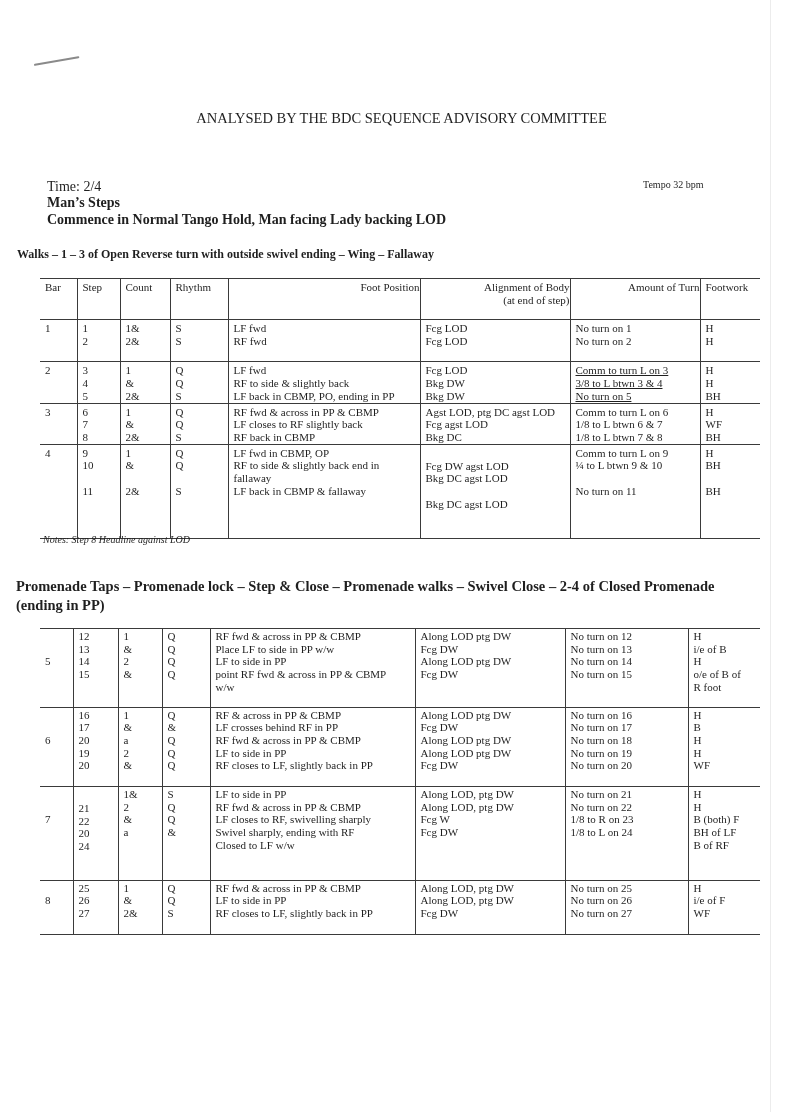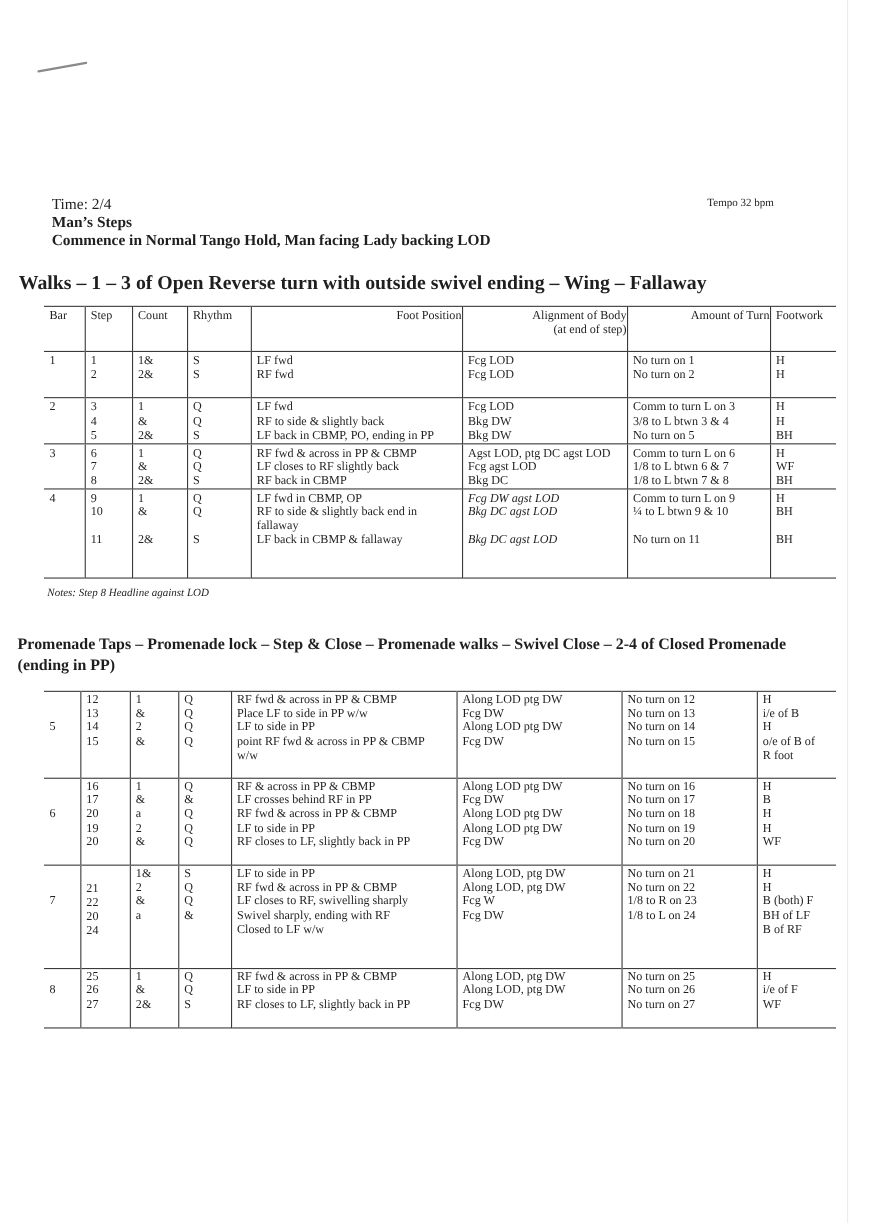--- a/index.html
+++ b/index.html
@@ -10,21 +10,21 @@
   .right-edge { position: absolute; left: 770px; top: 0; width: 1px; height: 1112px; background: #ececec; }
   .title-block { position: absolute; left: 0; top: 110px; width: 803px; text-align: center; }
   .title-block div { line-height: 17px; }
   .t1 { font-weight: bold; font-size: 14px; }
   .t2 { font-weight: bold; font-size: 14px; }
   .t3 { font-size: 14.5px; }
   .time { position: absolute; left: 47px; top: 179px; font-size: 14px; }
   .tempo { position: absolute; left: 643px; top: 179px; font-size: 10px; }
   .mans { position: absolute; left: 47px; top: 195px; font-size: 14px; font-weight: bold; }
   .commence { position: absolute; left: 47px; top: 212px; font-size: 14px; font-weight: bold; }
-  .sec1 { position: absolute; left: 17px; top: 247px; font-size: 18px; font-weight: bold; }
+  .sec1 { position: absolute; left: 17px; top: 247px; font-size: 12px; font-weight: bold; }
   .notes { position: absolute; left: 43px; top: 534px; font-size: 10px; font-style: italic; }
   .sec2 { position: absolute; left: 16px; top: 577px; width: 720px; font-size: 14.5px; font-weight: bold; line-height: 19px; }
 
   table.steps { position: absolute; border-collapse: collapse; font-size: 11px; line-height: 12.7px; table-layout: fixed; }
   table.steps td, table.steps th { vertical-align: top; padding: 0 0 0 5px; border-left: 1px solid #3a3a3a; font-weight: normal; text-align: left; }
   table.steps td:first-child, table.steps th:first-child { border-left: none; }
   table.steps tr { border-top: 1px solid #3a3a3a; }
   table.steps tr:last-child { border-bottom: 1px solid #3a3a3a; }
   table.steps th { padding-top: 2px; height: 38px; }
   table.steps th.center { text-align: right; padding-left: 0; }
@@ -33,20 +33,21 @@
   #table2 { left: 40px; top: 628px; width: 720px; }
   td.bar { padding-left: 2px; }
 </style>
 </head>
 <body>
 
 <div class="pen-mark"></div>
 <div class="right-edge"></div>
 
 <div class="title-block">
+  <div class="t3">ANALYSED BY THE BDC SEQUENCE ADVISORY COMMITTEE</div>
 </div>
 
 <div class="time">Time:  2/4</div>
 <div class="tempo">Tempo 32 bpm</div>
 <div class="mans">Man’s Steps</div>
 <div class="commence">Commence in Normal Tango Hold, Man facing Lady backing LOD</div>
 
 <div class="sec1">Walks – 1 – 3 of Open Reverse turn with outside swivel ending – Wing – Fallaway</div>
 
 <table class="steps" id="table1">
@@ -127,21 +128,21 @@
         <td style="padding-top: 2px; padding-bottom: 0px;">
           <span class="line">LF fwd</span>
           <span class="line">RF to side &amp; slightly back</span>
           <span class="line">LF back in CBMP, PO, ending in PP</span>
         </td>
         <td style="padding-top: 2px; padding-bottom: 0px;">
           <span class="line">Fcg LOD</span>
           <span class="line">Bkg DW</span>
           <span class="line">Bkg DW</span>
         </td>
-        <td style="padding-top: 2px; padding-bottom: 0px;">
+        <td style="padding-top: 2px; padding-bottom: 0px; text-decoration: underline;">
           <span class="line">Comm to turn L on 3</span>
           <span class="line">3/8 to L btwn 3 &amp; 4</span>
           <span class="line">No turn on 5</span>
         </td>
         <td style="padding-top: 2px; padding-bottom: 0px;">
           <span class="line">H</span>
           <span class="line">H</span>
           <span class="line">BH</span>
         </td>
       </tr>
@@ -202,21 +203,21 @@
           <span class="line">Q</span>
           <span class="line">&nbsp;</span>
           <span class="line">S</span>
         </td>
         <td style="padding-top: 2px; padding-bottom: 28px;">
           <span class="line">LF fwd in CBMP, OP</span>
           <span class="line">RF to side &amp; slightly back end in</span>
           <span class="line">fallaway</span>
           <span class="line">LF back in CBMP &amp; fallaway</span>
         </td>
-        <td style="padding-top: 2px; padding-bottom: 28px; font-style: italic;">
+        <td style="padding-top: 15px; padding-bottom: 28px;">
           <span class="line">Fcg DW agst LOD</span>
           <span class="line">Bkg DC agst LOD</span>
           <span class="line">&nbsp;</span>
           <span class="line">Bkg DC agst LOD</span>
         </td>
         <td style="padding-top: 2px; padding-bottom: 28px;">
           <span class="line">Comm to turn L on 9</span>
           <span class="line">¼ to L btwn 9 &amp; 10</span>
           <span class="line">&nbsp;</span>
           <span class="line">No turn on 11</span>

